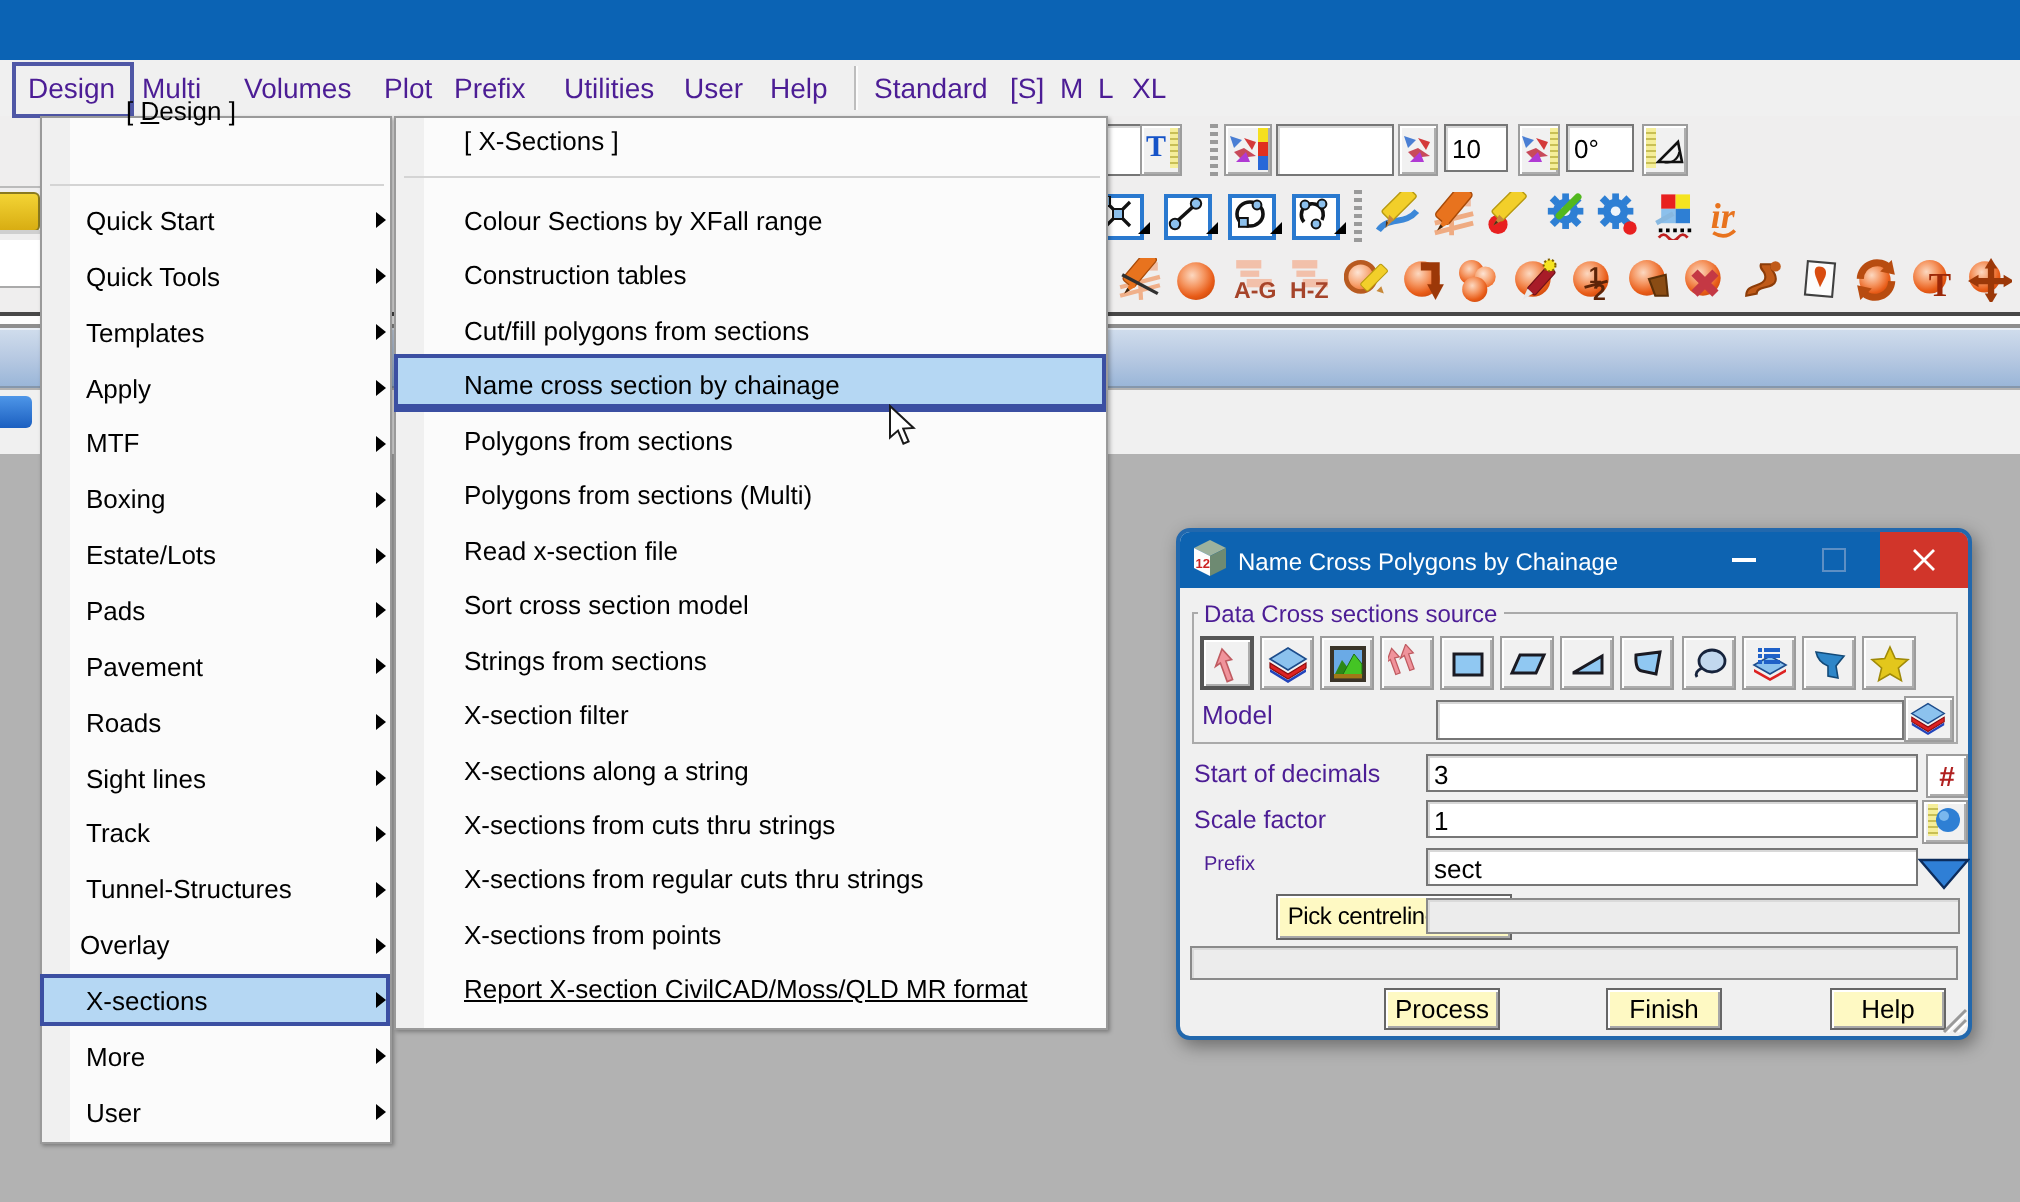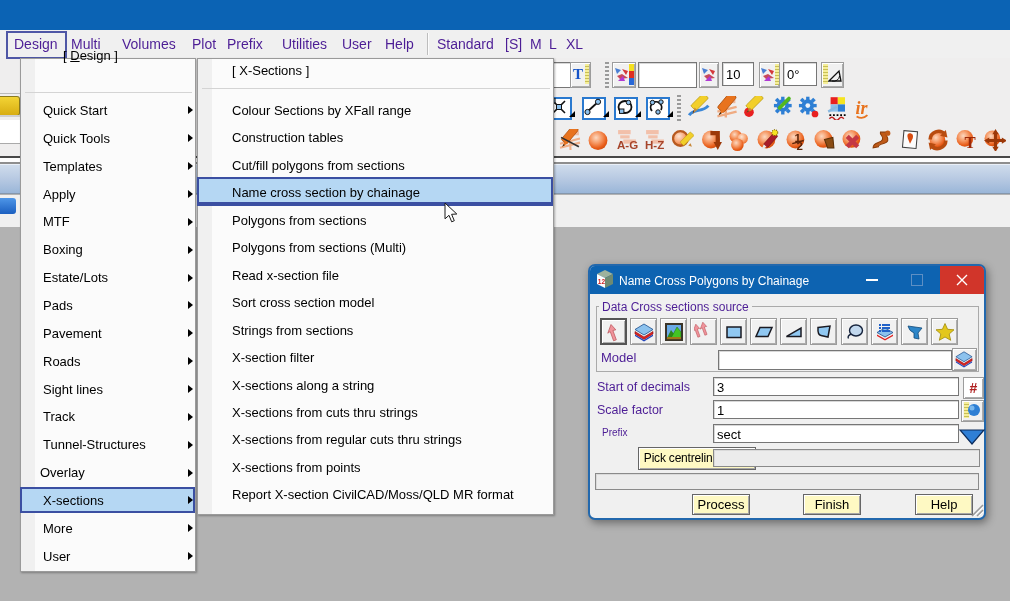--- a/index.html
+++ b/index.html
@@ -351,21 +351,21 @@
 <div class="mitem" style="left:232px;top:207px;">Polygons from sections</div>
 <div class="mitem" style="left:232px;top:234px;">Polygons from sections (Multi)</div>
 <div class="mitem" style="left:232px;top:262px;">Read x-section file</div>
 <div class="mitem" style="left:232px;top:289px;">Sort cross section model</div>
 <div class="mitem" style="left:232px;top:317px;">Strings from sections</div>
 <div class="mitem" style="left:232px;top:344px;">X-section filter</div>
 <div class="mitem" style="left:232px;top:372px;">X-sections along a string</div>
 <div class="mitem" style="left:232px;top:399px;">X-sections from cuts thru strings</div>
 <div class="mitem" style="left:232px;top:426px;">X-sections from regular cuts thru strings</div>
 <div class="mitem" style="left:232px;top:454px;">X-sections from points</div>
-<div class="mitem" style="left:232px;top:481px;">Report X-section CivilCAD/Moss/QLD MR format</div>
+<div class="mitem" style="left:232px;top:481px;text-decoration:underline;">Report X-section CivilCAD/Moss/QLD MR format</div>
 <svg class="abs" width="16" height="23" viewBox="0 0 16 23" style="left:444px;top:202px;">
 <path d="M1,1 L1,16.8 L5,13.3 L7.7,19.8 L10.3,18.7 L7.6,12.3 L12.8,12 Z" fill="#fff" stroke="#1a1a1a" stroke-width="1"></path>
   </svg>
 <div class="abs" style="left:588px;top:264px;width:398px;height:256px;background:#f0f0f0;border:2px solid #2268ad;border-radius:7px;box-sizing:border-box;box-shadow:2px 3px 9px rgba(0,0,0,0.4);"></div>
 <div class="abs" style="left:590px;top:266px;width:394px;height:28px;background:#0d63b1;border-radius:5px 5px 0 0;"></div>
 <div class="abs" style="left:940px;top:266px;width:44px;height:28px;background:#d1352a;border-radius:0 5px 0 0;">
     <svg width="12" height="12" viewBox="0 0 12 12" style="position:absolute;left:16px;top:8px;">
       <path d="M1,1 L11,11 M11,1 L1,11" stroke="#fff" stroke-width="1.4"></path>
     </svg>
   </div>

